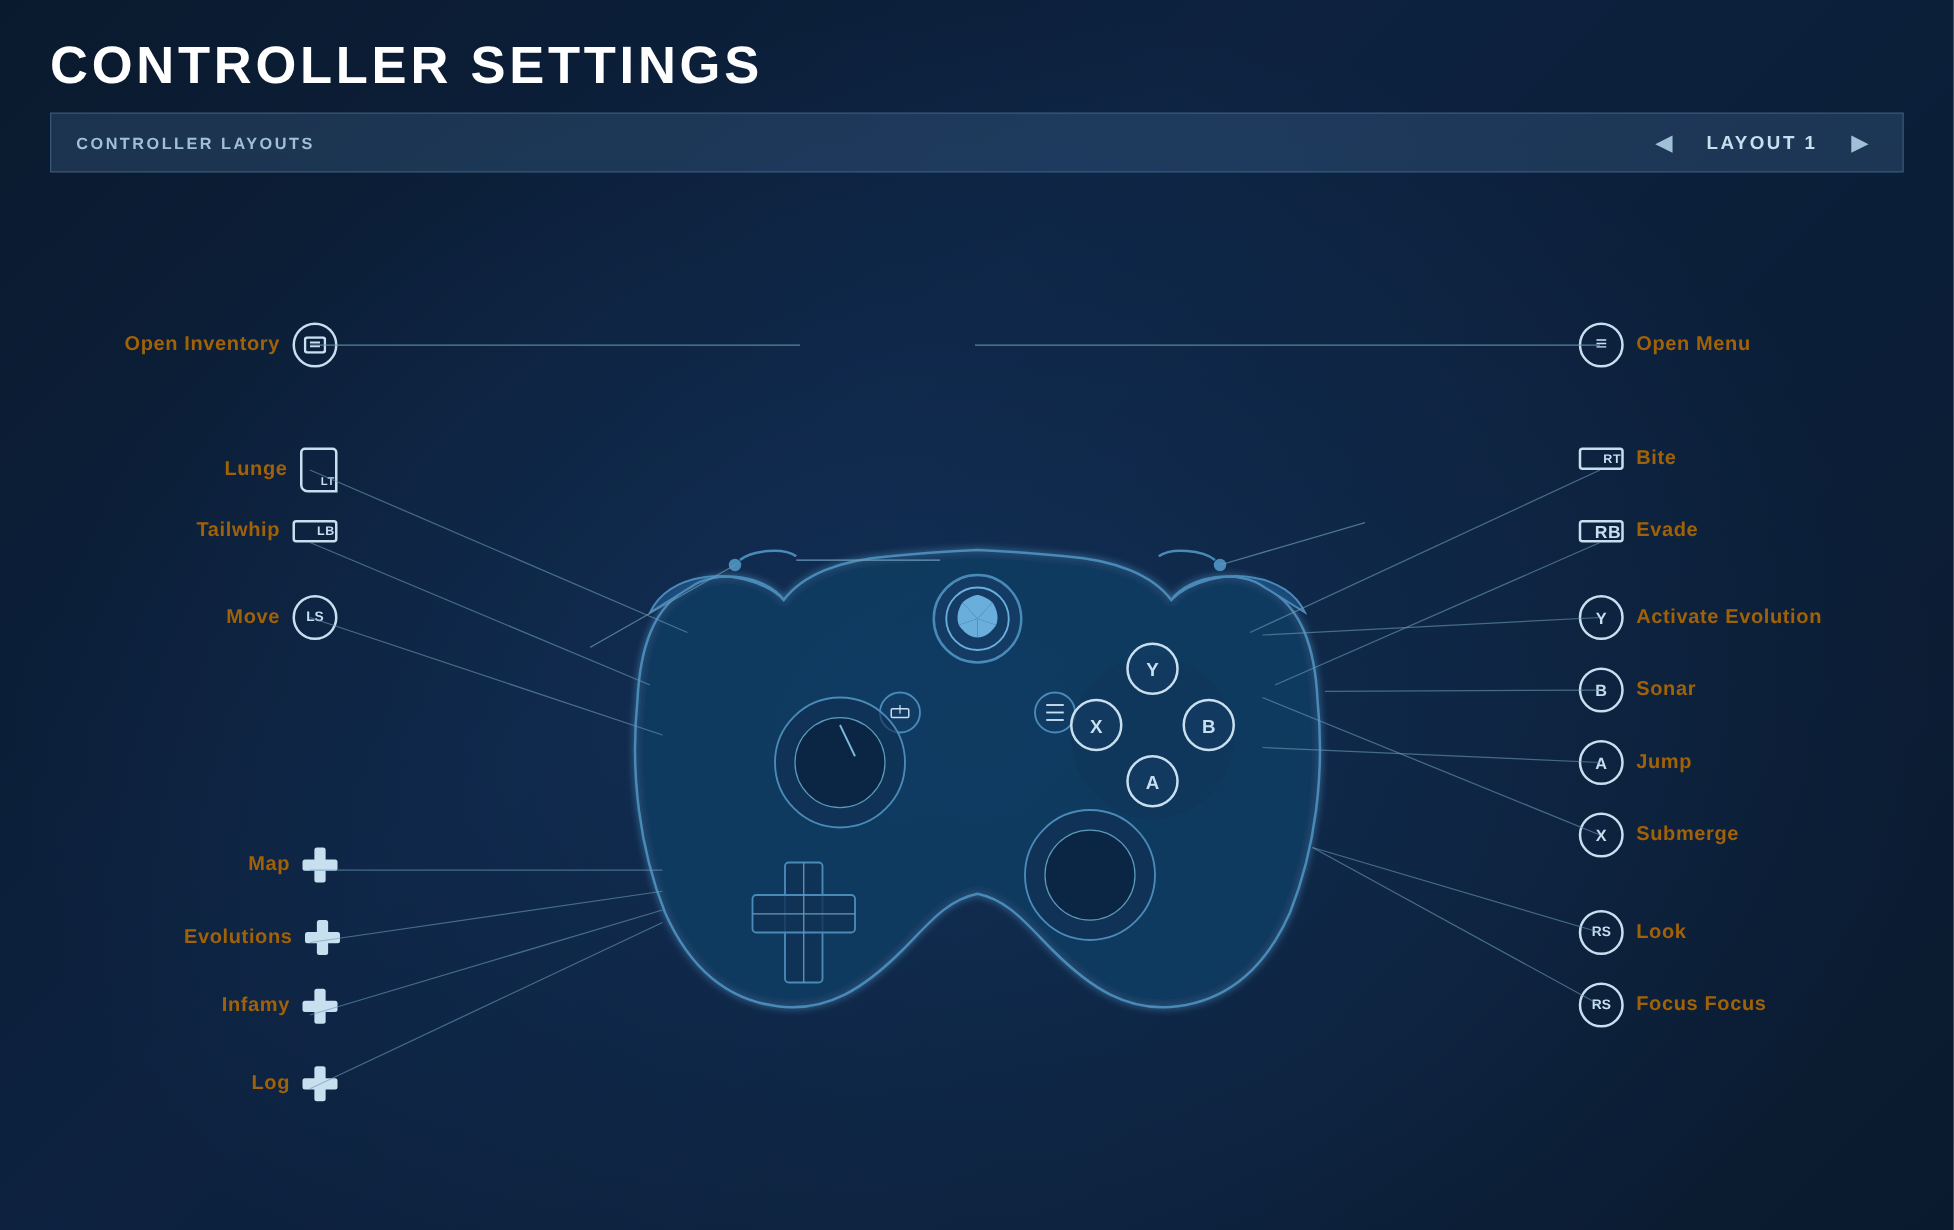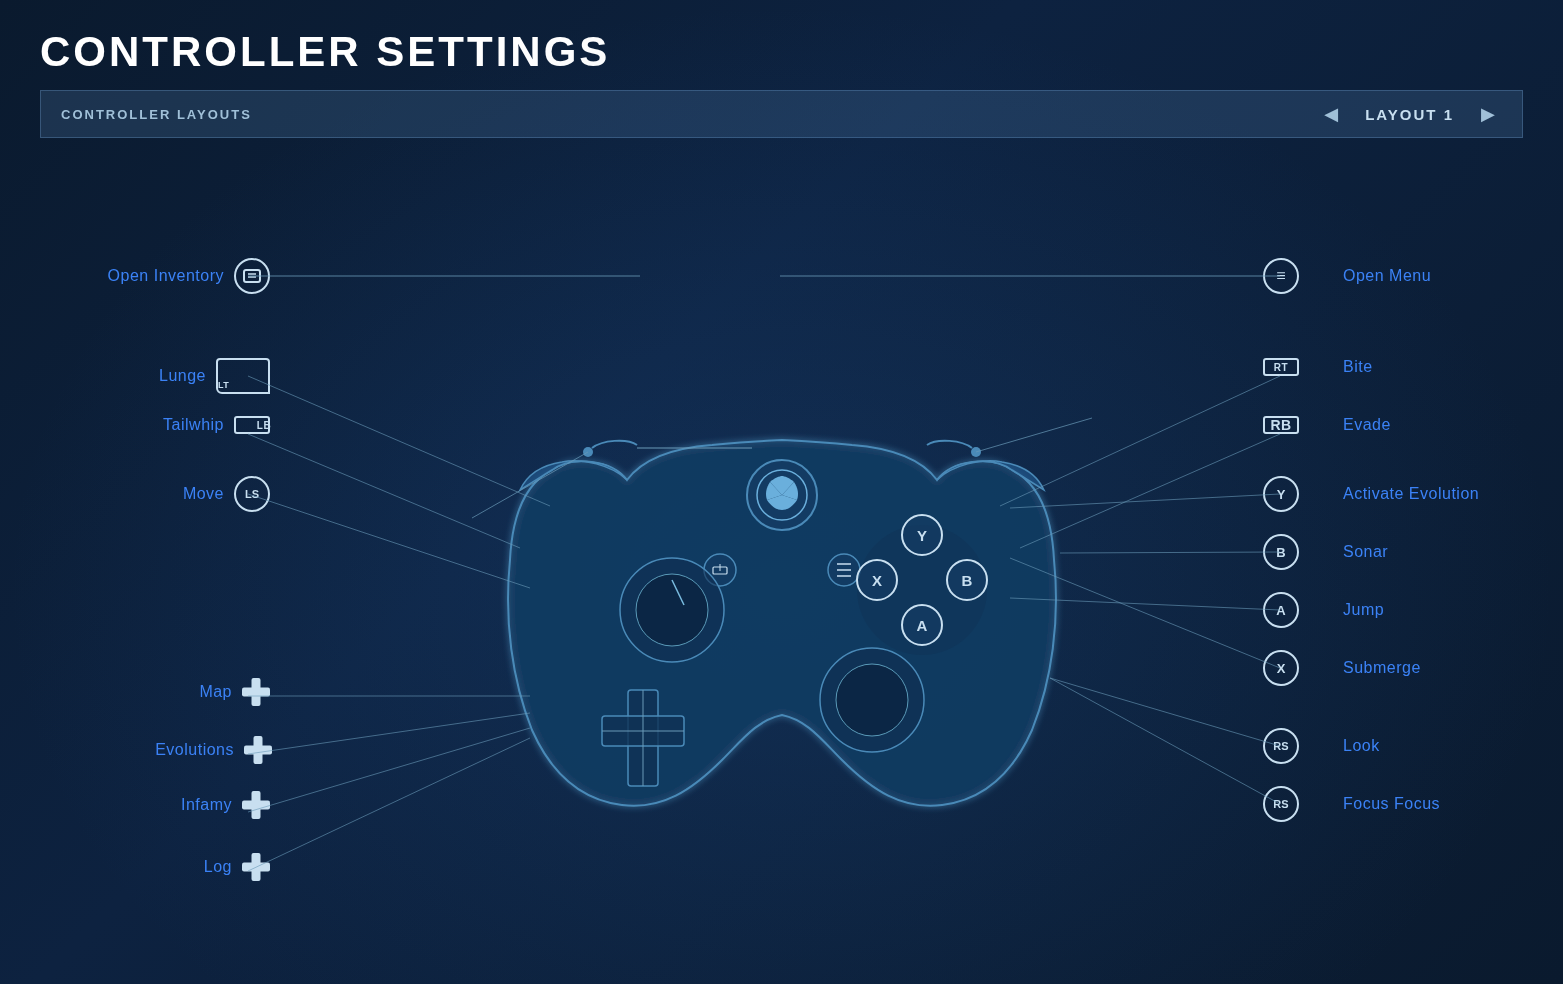--- a/index.html
+++ b/index.html
@@ -122,25 +122,24 @@
       flex-direction: row-reverse;
     }
 
     .label-item.right {
       left: 0;
       flex-direction: row;
     }
 
     .label-text {
       font-size: 16px;
-      font-weight: 400;
-      color: #3b82f6;
+      font-weight: 700;
+      color: #a16207;
       letter-spacing: 0.5px;
       white-space: nowrap;
-      margin-left: 34px;
     }
 
     
     .btn-icon {
       width: 36px;
       height: 36px;
       border-radius: 50%;
       border: 2.5px solid #c8dff0;
       display: flex;
       align-items: center;
@@ -151,21 +150,21 @@
       flex-shrink: 0;
     }
 
     .icon-lb {
       width: 36px;
       height: 18px;
       border: 2.5px solid #c8dff0;
       border-radius: 3px;
       display: flex;
       align-items: center;
-      justify-content: center;
+      justify-content: flex-end;
       flex-shrink: 0;
     }
 
     .icon-dpad {
       width: 28px;
       height: 28px;
       position: relative;
       flex-shrink: 0;
     }
 
@@ -220,21 +219,21 @@
         <svg width="18" height="14" viewBox="0 0 18 14" fill="none">
           <rect x="1" y="1" width="16" height="12" rx="2" stroke="#c8dff0" stroke-width="2" fill="none"></rect>
           <line x1="5" y1="5" x2="13" y2="5" stroke="#c8dff0" stroke-width="1.5"></line>
           <line x1="5" y1="8" x2="13" y2="8" stroke="#c8dff0" stroke-width="1.5"></line>
         </svg>
       </div>
       <span class="label-text">Open Inventory</span>
     </div>
 
     <div class="label-item left" style="top: 200px; right: 10px;">
-      <div style="width:54px;height:36px;border:2.5px solid #c8dff0;border-radius:4px 4px 0 6px;display:flex;align-items:flex-end;justify-content:flex-start;padding-bottom:2px;flex-shrink:0;position:relative;">
+      <div style="width:30px;height:36px;border:2.5px solid #c8dff0;border-radius:4px 4px 0 6px;display:flex;align-items:flex-end;justify-content:flex-end;padding-bottom:2px;flex-shrink:0;position:relative;">
         <span style="font-size:9px;font-weight:900;color:#c8dff0;letter-spacing:0.5px;">LT</span>
       </div>
       <span class="label-text">Lunge</span>
     </div>
 
     <div class="label-item left" style="top: 258px; right: 10px;">
       <div class="icon-lb">
         <span style="font-size:10px;font-weight:900;color:#c8dff0;letter-spacing:0.5px;padding-left:24px;">LB</span>
       </div>
       <span class="label-text">Tailwhip</span>

